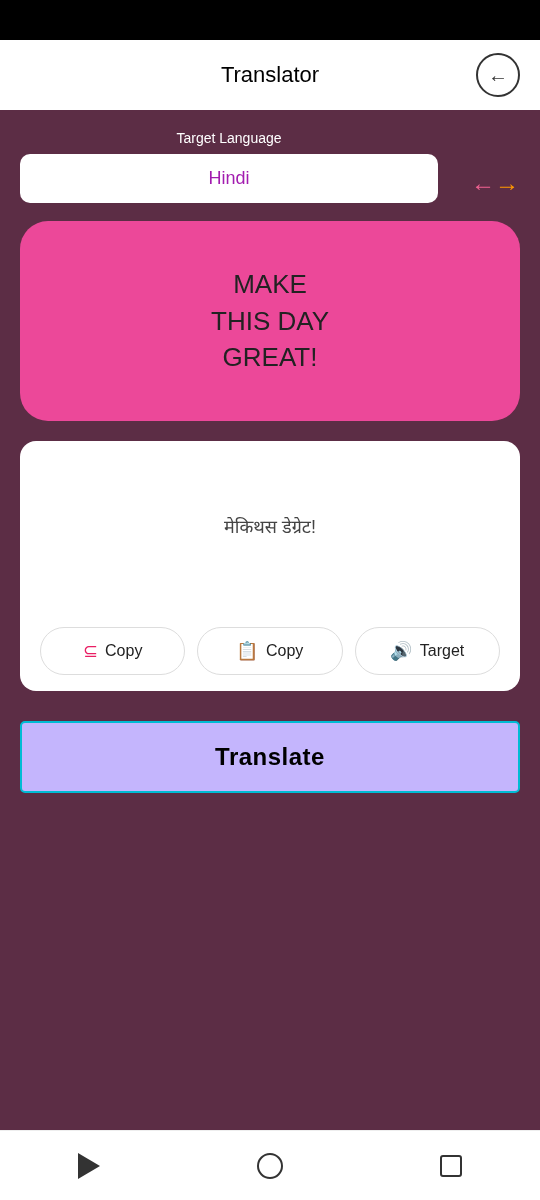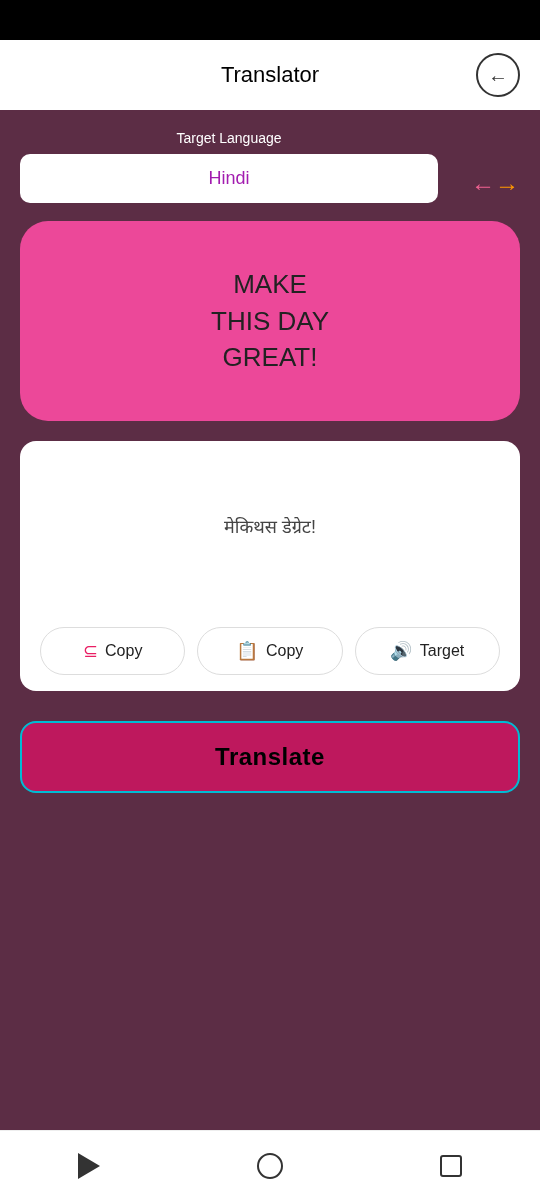--- a/index.html
+++ b/index.html
@@ -172,23 +172,23 @@
     }
     .action-btn .btn-icon {
       font-size: 18px;
     }
     .btn-icon.share { color: #e91e63; }
     .btn-icon.copy { color: #26a69a; }
     .btn-icon.speak { color: #ff9800; }
 
     .translate-btn {
       width: 100%;
-      background: #be185d;
+      background: #c4b5fd;
       border: 2.5px solid #00bcd4;
-      border-radius: 16px;
+      border-radius: 5px;
       padding: 20px 10px;
       font-size: 24px;
       font-weight: 700;
       color: #000;
       cursor: pointer;
       letter-spacing: 0.5px;
     }
 
     .bottom-nav {
       position: absolute;

